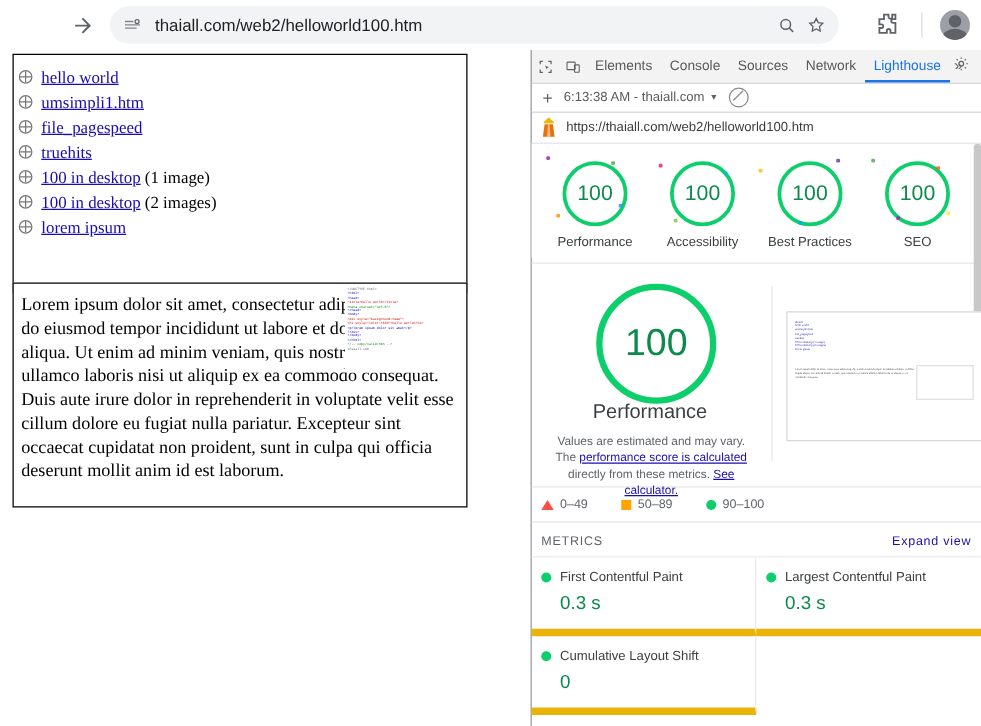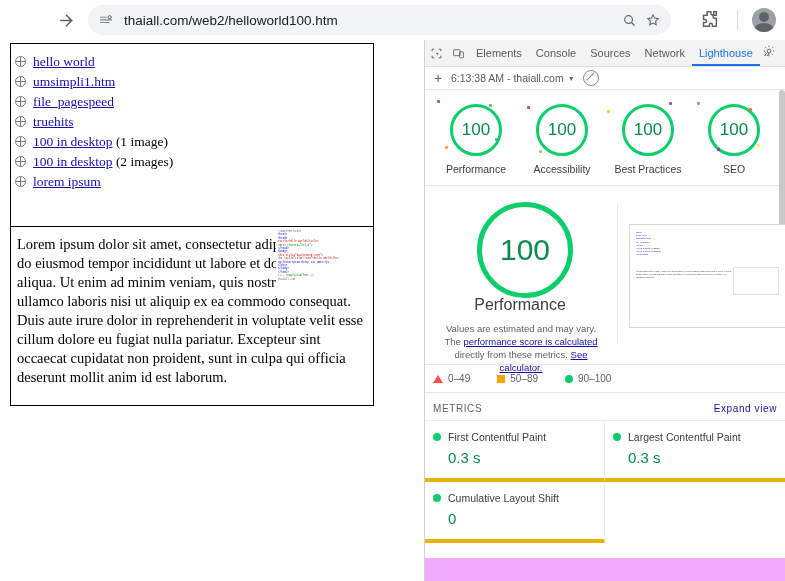--- a/index.html
+++ b/index.html
@@ -195,21 +195,21 @@
   .tc-red { color: #cc0000; }
   .tc-blue { color: #0000cc; }
   .tc-green { color: #008800; }
   .tc-gray { color: #666666; }
 
   
   .devtools {
     position: absolute;
     left: 424px; top: 40px;
     width: 361px; height: 541px;
-    background: #f0abfc;
+    background: #0f172a;
     border-left: 1px solid #d0d0d0;
     box-sizing: border-box;
     overflow: hidden;
   }
   .dt-toolbar {
     position: relative;
     height: 26px;
     border-bottom: 1px solid #e0e0e0;
     display: flex;
     align-items: center;
@@ -448,21 +448,21 @@
     color: #5f6368;
   }
   .metrics-expand { color: #1a0dab; font-size: 10px; }
   .metrics-grid {
     display: grid;
     grid-template-columns: 1fr 1fr;
     border-top: 1px solid #ececec;
   }
   .metric-cell {
     padding: 10px 8px 12px 8px;
-    border-bottom: 4px solid #eab308;
+    border-bottom: 6px solid #eab308;
     border-right: 1px solid #ececec;
     box-sizing: border-box;
     min-height: 52px;
   }
   .metric-cell:nth-child(2n) { border-right: none; }
   .metric-name {
     display: flex;
     align-items: center;
     gap: 7px;
     font-size: 10.5px;
@@ -627,20 +627,30 @@
       </div>
     </div>
 
     <div class="lh-subbar">
       <div class="lh-plus">+</div>
       <div class="lh-run-label">6:13:38 AM - thaiall.com</div>
       <div class="lh-caret">▼</div>
       <div class="lh-block"></div>
     </div>
 
+    <div class="lh-urlbar">
+      <div class="lh-logo">
+        <svg width="16" height="18" viewBox="0 0 24 26">
+          <path fill="#f4b400" d="M12 1 6 6v2h12V6z"></path>
+          <path fill="#e8710a" d="M7 9h10l2 15H5z"></path>
+          <path fill="#fff" opacity=".5" d="M11 9h2l1 15h-4z"></path>
+        </svg>
+      </div>
+      <div>https://thaiall.com/web2/helloworld100.htm</div>
+    </div>
 
     <div class="lh-body">
       <div class="dt-scrollbar"></div>
 
       <div class="gauge-row">
         <div class="gauge-item">
           <div class="confetti">
             <i style="left:4px;top:2px;background:#9c27b0"></i>
             <i style="left:56px;top:6px;background:#4caf50"></i>
             <i style="left:12px;top:48px;background:#ff9800"></i>

